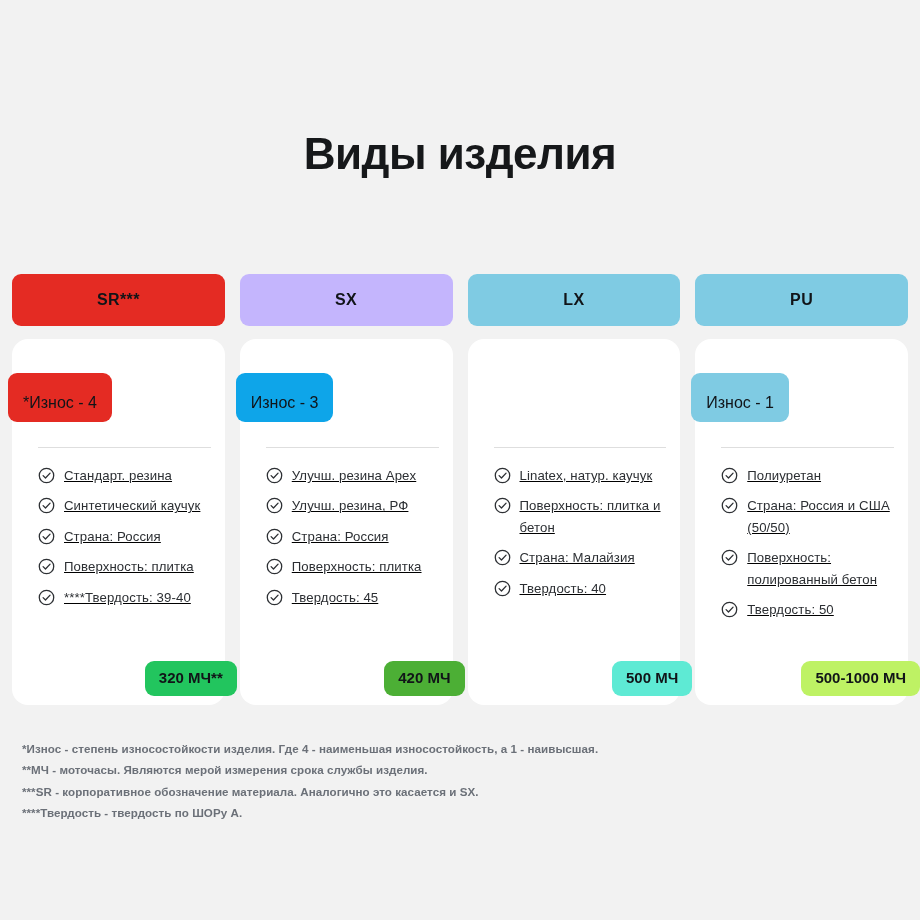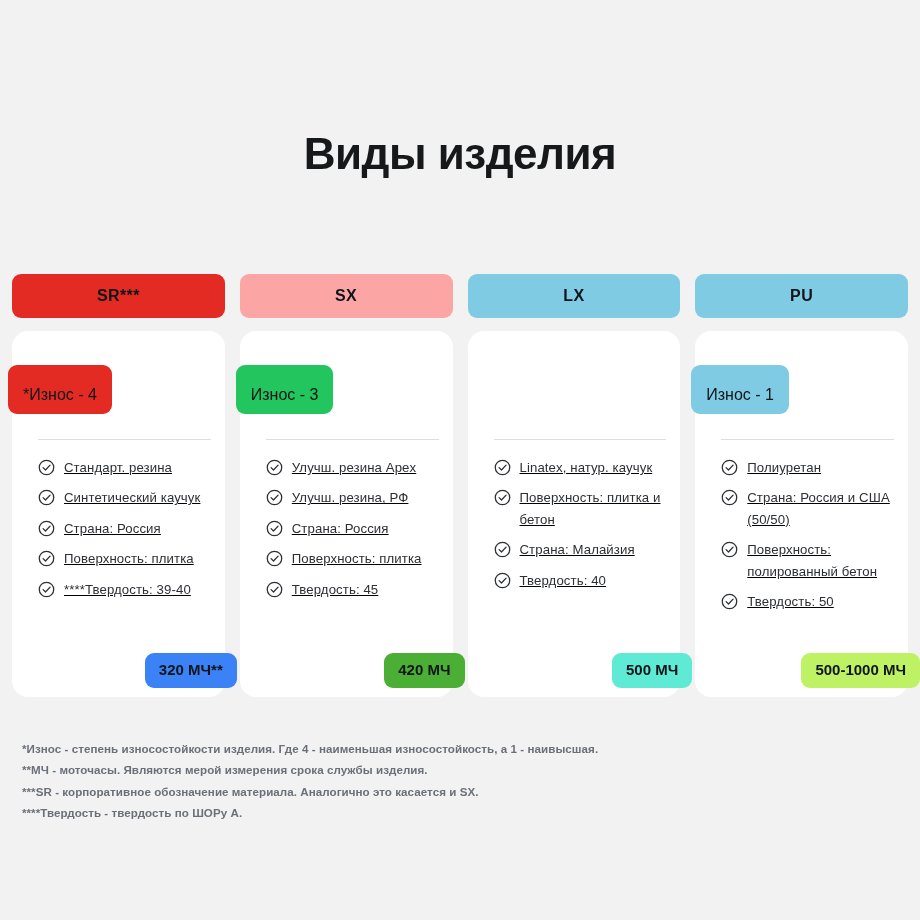--- a/index.html
+++ b/index.html
@@ -36,21 +36,21 @@
 
   .column {
     width: 214px;
     position: relative;
     display: flex;
     flex-direction: column;
   }
 
   
   .col-header {
-    height: 44px;
+    height: 52px;
     border-radius: 9px;
     display: flex;
     align-items: center;
     justify-content: center;
     font-size: 16px;
     font-weight: bold;
     color: #111418;
     letter-spacing: 0.4px;
   }
 
@@ -201,29 +201,29 @@
           <li class="feature">
             <span class="check-icon">
               <svg width="17" height="17" viewBox="0 0 20 20">
                 <circle cx="10" cy="10" r="8.5" fill="none" stroke="#2c2f33" stroke-width="1.5"></circle>
                 <path d="M6 10.2 L8.8 13 L14.2 7.2" fill="none" stroke="#2c2f33" stroke-width="1.5" stroke-linecap="round" stroke-linejoin="round"></path>
               </svg>
             </span>
             <span class="feature-text">****Твердость: 39-40</span>
           </li>
         </ul>
-        <div class="hours-badge" style="background:#3b82f6"><span>320 МЧ**</span></div>
+        <div class="hours-badge" style="background:#22c55e"><span>320 МЧ**</span></div>
       </div>
     </div>
     <div class="column">
-      <div class="col-header" style="background:#fca5a5">
+      <div class="col-header" style="background:#c4b5fd">
         <span>SX</span>
       </div>
       <div class="card">
-        <div class="wear-badge" style="background:#22c55e"><span>Износ - 3</span></div>
+        <div class="wear-badge" style="background:#0ea5e9"><span>Износ - 3</span></div>
         <div class="divider"></div>
         <ul class="feature-list">
           <li class="feature">
             <span class="check-icon">
               <svg width="17" height="17" viewBox="0 0 20 20">
                 <circle cx="10" cy="10" r="8.5" fill="none" stroke="#2c2f33" stroke-width="1.5"></circle>
                 <path d="M6 10.2 L8.8 13 L14.2 7.2" fill="none" stroke="#2c2f33" stroke-width="1.5" stroke-linecap="round" stroke-linejoin="round"></path>
               </svg>
             </span>
             <span class="feature-text">Улучш. резина Apex</span>

